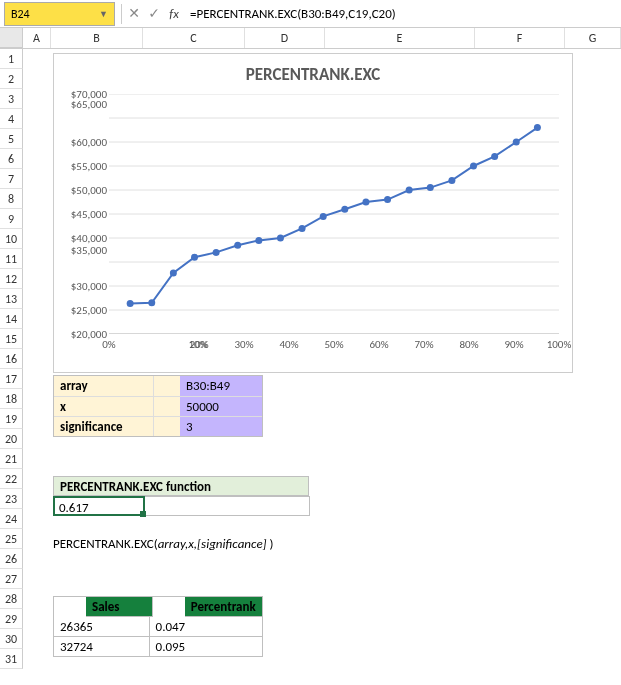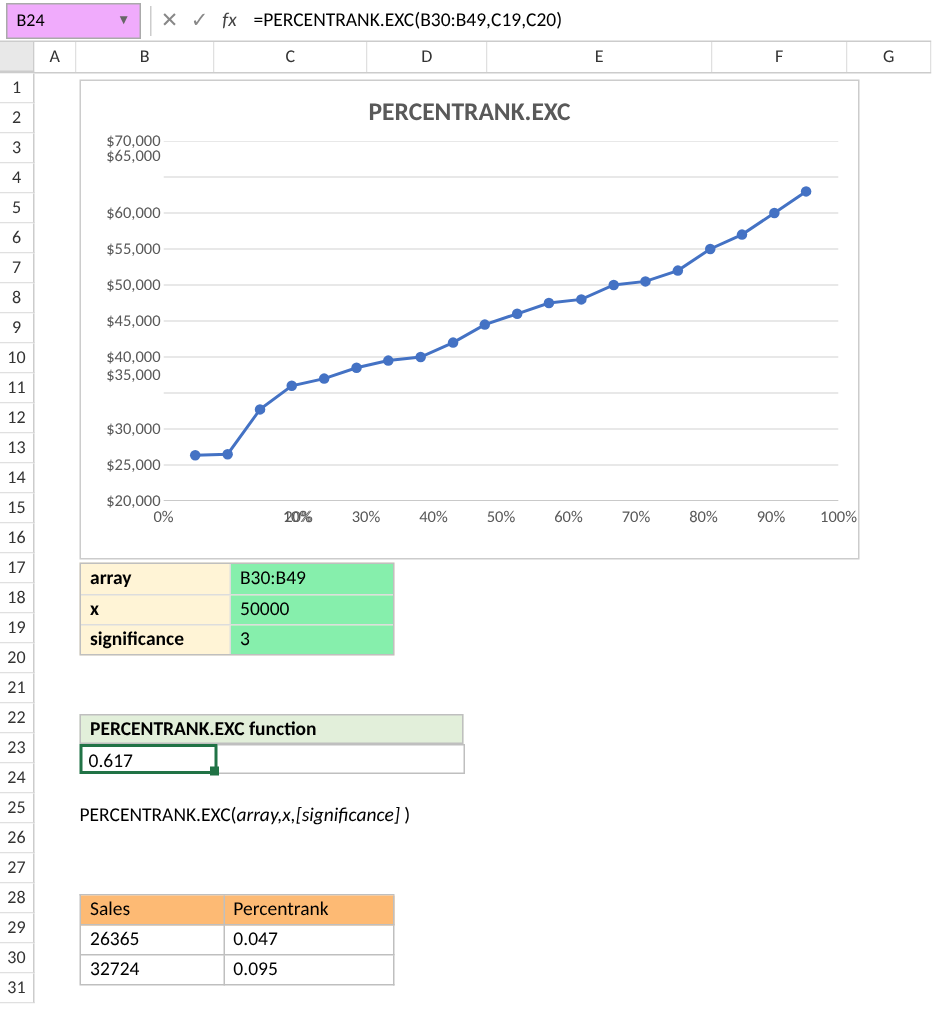--- a/index.html
+++ b/index.html
@@ -1,19 +1,19 @@
 <!DOCTYPE html>
 <html><head>
   <meta charset="utf-8">
   <style>
     * { box-sizing: border-box; margin: 0; padding: 0; }
     body { font-family: Calibri, Arial, sans-serif; font-size: 13px; background: #fff; width: 621px; overflow: hidden; }
     
     .formula-bar { display: flex; align-items: center; height: 28px; border-bottom: 1px solid #ccc; background: #fff; }
-    .name-box { width: 90px; height: 24px; border: 1px solid #aaa; margin: 0 4px; display: flex; align-items: center; padding: 1px 6px; font-size: 12px; background: #f0abfc; }
+    .name-box { width: 111px; height: 24px; border: 1px solid #aaa; margin: 0 4px; display: flex; align-items: center; padding: 1px 6px; font-size: 12px; background: #fde047; }
     .name-box-chevron { margin-left: auto; color: #666; font-size: 9px; }
     .fb-sep { width: 1px; height: 20px; background: #ccc; margin: 0 2px; }
     .fb-icon { width: 20px; text-align: center; color: #888; font-size: 14px; cursor: pointer; }
     .fb-icon.fx { font-style: italic; font-size: 13px; color: #444; }
     .formula-input { flex: 1; height: 24px; border: none; padding: 0 6px; font-size: 13px; outline: none; font-family: Calibri, Arial, sans-serif; }
     
     .grid { position: relative; }
     .col-headers { display: flex; background: #fff; border-bottom: 1px solid #ccc; }
     .corner { width: 23px; height: 20px; background: #e8e8e8; border-right: 1px solid #ccc; border-bottom: 1px solid #ccc; }
     .col-h { height: 20px; line-height: 20px; text-align: center; font-size: 12px; color: #333; background: #fff; border-right: 1px solid #e0e0e0; }
@@ -30,36 +30,36 @@
     .chart-plot { position: absolute; left: 55px; top: 40px; width: 450px; height: 240px; }
     .chart-plot svg { position: absolute; left: 0; top: 0; }
     .y-labels { position: absolute; left: 5px; top: 40px; width: 48px; height: 240px; }
     .y-label { position: absolute; right: 0; font-size: 11px; color: #595959; transform: translateY(-50%); }
     .x-labels { position: absolute; left: 55px; bottom: 16px; width: 450px; height: 18px; }
     .x-label { position: absolute; font-size: 11px; color: #595959; transform: translateX(-50%); }
     
     .params-box { position: absolute; left: 30px; top: 326px; width: 210px; background: #fff4d6; border: 1px solid #bfbfbf; z-index: 4; }
     .params-row { display: flex; height: 20px; }
     .params-label { width: 100px; padding: 0 6px; line-height: 20px; font-weight: bold; border-right: 1px solid #ddd; }
-    .params-val { flex: 1; padding: 0 6px; line-height: 20px; background: #86efac; }
+    .params-val { flex: 1; padding: 0 6px; line-height: 20px; background: #c4b5fd; margin-left: 26px; }
     .params-row + .params-row { border-top: 1px solid #ddd; }
     
     .func-header { position: absolute; left: 30px; top: 427px; width: 256px; height: 20px; line-height: 20px; background: #e2efda; border: 1px solid #bfbfbf; padding: 0 6px; font-weight: bold; z-index: 4; }
     .result-cell { position: absolute; left: 30px; top: 447px; width: 92px; height: 20px; line-height: 20px; border: 2px solid #217346; padding: 0 4px; z-index: 6; }
     .result-cell::after { content: ''; position: absolute; right: -3px; bottom: -3px; width: 6px; height: 6px; background: #217346; }
     .adj-cell { position: absolute; left: 122px; top: 447px; width: 165px; height: 20px; border: 1px solid #bfbfbf; border-left: none; z-index: 4; }
     
     .syntax { position: absolute; left: 30px; top: 487px; font-size: 13px; z-index: 4; }
     .syntax .args { font-style: italic; }
     
     .data-table { position: absolute; left: 30px; top: 547px; width: 210px; border-top: 1px solid #bfbfbf; border-left: 1px solid #bfbfbf; z-index: 4; }
     .dt-row { display: flex; }
     .dt-cell { width: 96px; height: 20px; line-height: 20px; padding: 0 6px; border-right: 1px solid #bfbfbf; border-bottom: 1px solid #bfbfbf; }
     .dt-cell:last-child { width: 114px; }
-    .dt-header .dt-cell { background: #fdba74; font-weight: normal; }
+    .dt-header .dt-cell { background: #15803d; font-weight: bold; margin-left: 32px; }
   </style>
 </head>
 <body>
 
 <div class="formula-bar">
   <div class="name-box">
     <span>B24</span>
     <span class="name-box-chevron">▼</span>
   </div>
   <div class="fb-sep"></div>

